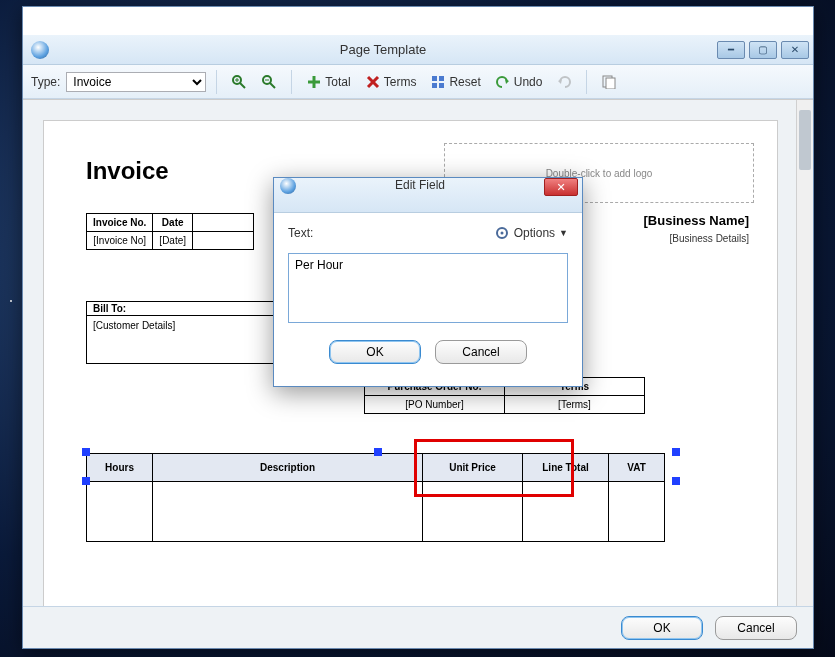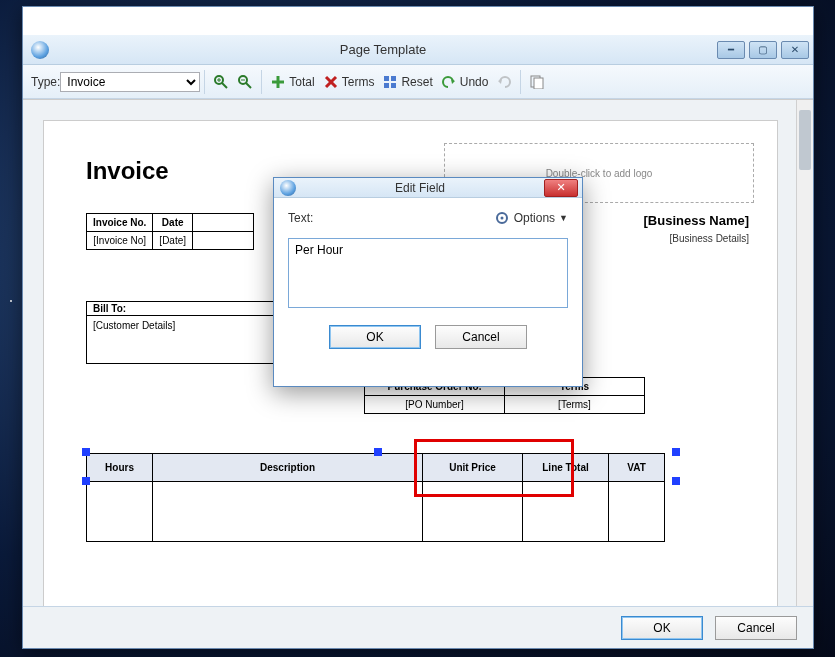--- a/index.html
+++ b/index.html
@@ -29,21 +29,21 @@
   .winbtns { display:flex; gap:4px; margin-right:4px;}
   .winbtn {
     width:28px; height:18px; background:linear-gradient(#cfe3f5,#a8c8e5);
     border:1px solid #6a8ab0; border-radius:2px; display:flex;
     align-items:center; justify-content:center; font-size:10px; color:#2a4a6a;
     cursor:pointer;
   }
   .toolbar {
     height:34px; background:linear-gradient(#f5f9fd,#e5eff8);
     border-bottom:1px solid #c5d5e5; display:flex; align-items:center;
-    padding:0 8px; font-size:12px; color:#333;
+    padding:0 8px; gap:6px; font-size:12px; color:#333;
   }
   .toolbar .sep { width:1px; height:24px; background:#c5d5e5; margin:0 4px;}
   .toolbar select {
     font-size:12px; padding:1px 2px; width:140px; border:1px solid #abadb3;
     background:#fff;
   }
   .tbtn { display:flex; align-items:center; gap:3px; padding:2px 4px; cursor:pointer; }
   .ic { width:16px; height:16px; display:inline-flex; align-items:center; justify-content:center;}
   .canvas-wrap { flex:1; background:#eef2f5; position:relative; overflow:hidden; border-top:1px solid #ccc;}
   .scroll-v { position:absolute; right:0; top:0; bottom:0; width:17px; background:#f0f0f0; border-left:1px solid #d0d0d0;}
@@ -75,31 +75,31 @@
   .grid th{ background:#e3e8f2;}
   .grid .c1{width:66px;} .grid .c2{width:270px;} .grid .c3{width:100px;} .grid .c4{width:86px;} .grid .c5{width:56px;}
   .sel-handle{ position:absolute; width:8px; height:8px; background:#2040ff; }
   .red-box{ position:absolute; border:3px solid #e00000; pointer-events:none;}
   .bottombar{
     height:42px; border-top:1px solid #c5d5e5; background:#eef2f5;
     display:flex; align-items:center; justify-content:flex-end; gap:12px; padding:0 16px;
   }
   .btn{
     min-width:82px; height:24px; font-size:12px; background:linear-gradient(#fdfdfd,#e8e8e8);
-    border:1px solid #9a9a9a; border-radius:0; cursor:pointer;
+    border:1px solid #9a9a9a; border-radius:8px; cursor:pointer;
   }
   .btn.primary{ border:1px solid #3a8ad0; box-shadow:0 0 0 1px #8fc5f0 inset;}
   
   .modal{
     position:absolute; left:250px; top:170px; width:310px; height:210px;
     background:#fff; border:1px solid #5a8ac0; box-shadow:0 6px 24px rgba(0,0,0,.4);
   }
   .modal .mtitle{
-    height:20px; background:linear-gradient(#eaf3fb,#d6e6f5); border-bottom:1px solid #b8cde0;
-    display:flex; align-items:center; position:relative; font-size:12px; color:#333;
+    height:35px; background:linear-gradient(#eaf3fb,#d6e6f5); border-bottom:1px solid #b8cde0;
+    display:flex; align-items:flex-start; position:relative; font-size:12px; color:#333;
   }
   .modal .mtitle .mic{ width:16px;height:16px;margin-left:6px;border-radius:50%;
     background:radial-gradient(circle at 40% 35%,#fff,#5ba0e0 60%,#2a5a90);}
   .modal .mtitle .mt{ flex:1; text-align:center;}
   .modal .mtitle .mclose{
     width:34px;height:18px;margin-right:4px;background:linear-gradient(#f08080,#c83030);
     border:1px solid #a02020;border-radius:2px;color:#fff;display:flex;
     align-items:center;justify-content:center;font-size:11px;cursor:pointer;
   }
   .modal .mbody{ padding:12px 14px; font-size:12px; color:#333;}

